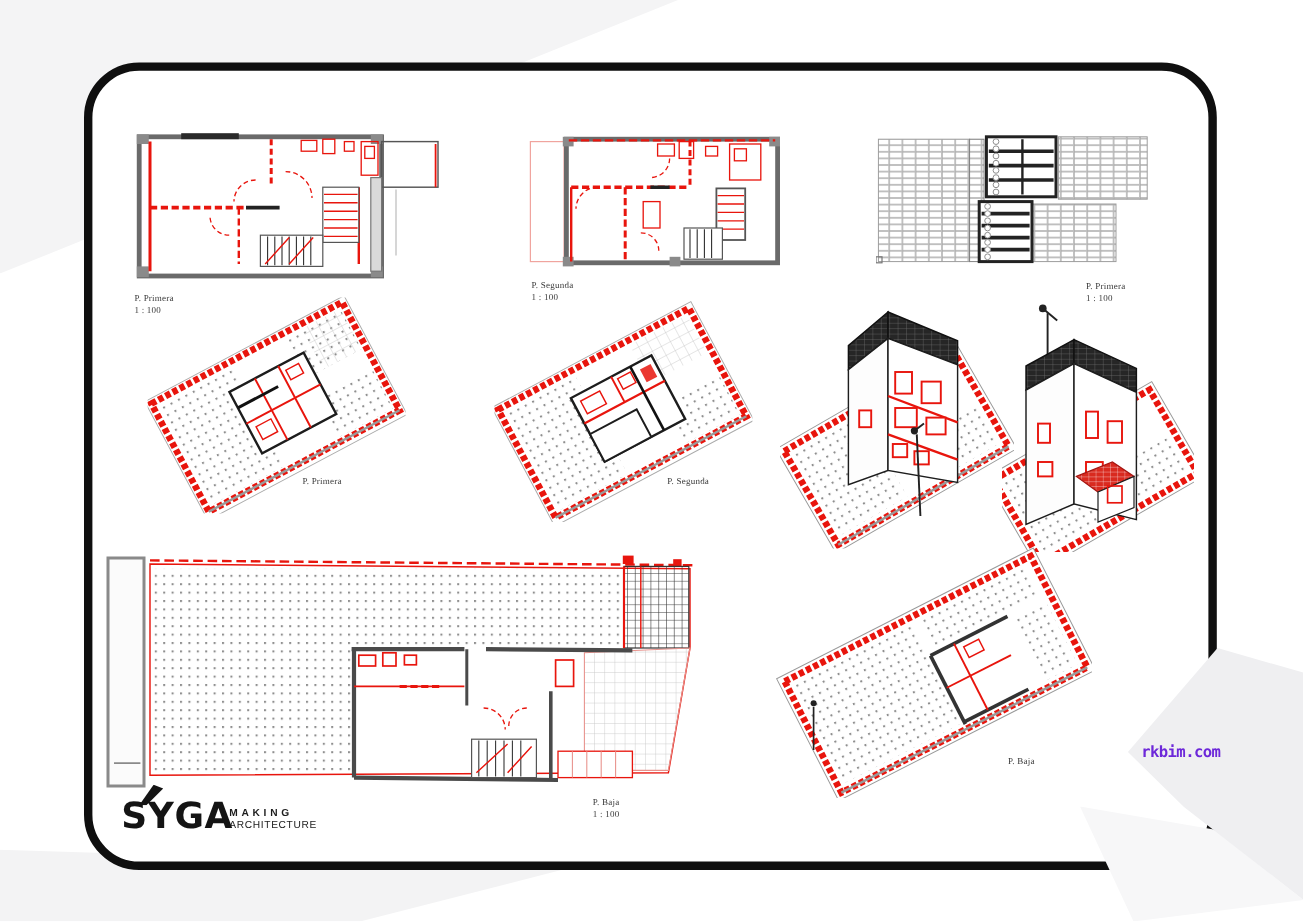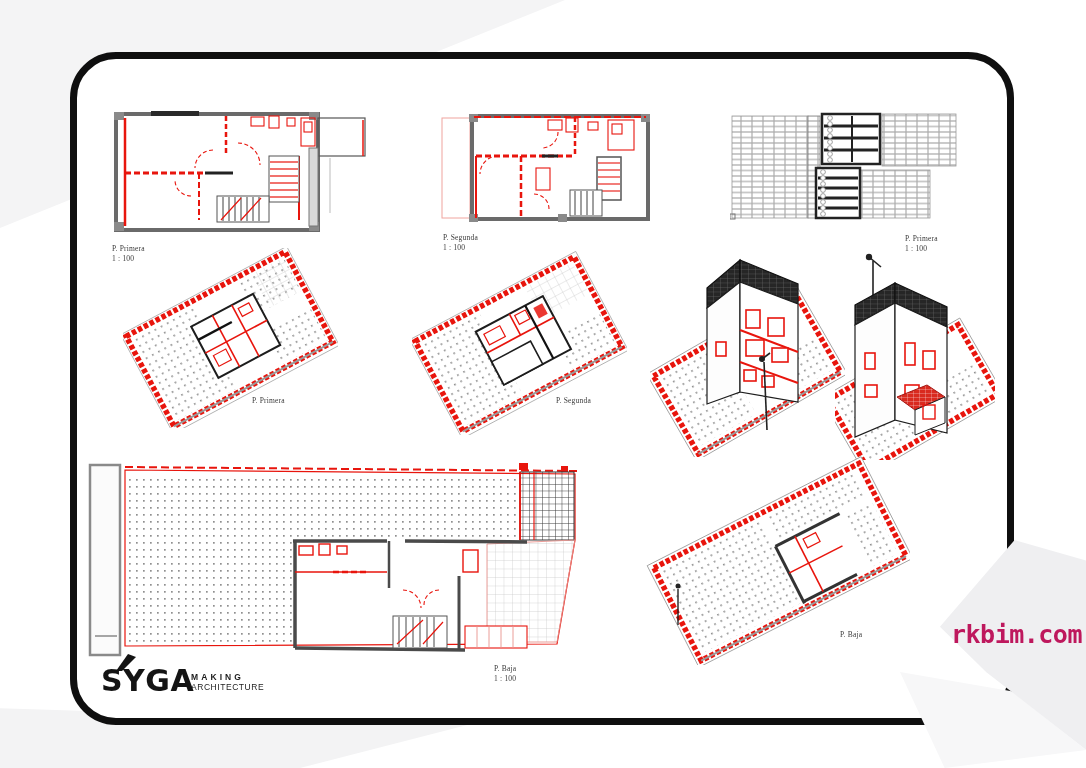--- a/index.html
+++ b/index.html
@@ -17,22 +17,22 @@
              letter-spacing:.5px;font-family:"DejaVu Sans", sans-serif;}
   .logo-accent{position:absolute;left:12px;top:-1px;}
   .logo-tagline{margin-left:6px;margin-top:17px;color:#1c1c1c;}
   .tag1{font-size:8.5px;font-weight:bold;letter-spacing:3.1px;}
   .tag2{font-size:8.5px;font-weight:normal;letter-spacing:.55px;}
   .watermark-wedge{position:absolute;left:920px;top:540px;width:166px;height:228px;background:#efeff1;
       clip-path:polygon(12% 38%, 57% 0%, 100% 9%, 100% 92%, 40% 58%);z-index:30;}
   .watermark-sub{position:absolute;left:900px;top:640px;width:186px;height:128px;background:#f7f7f8;
       clip-path:polygon(0 25%, 60% 40%, 100% 86%, 24% 100%);z-index:29;}
   .watermark-text{position:absolute;left:951px;top:620px;z-index:31;
-      font-family:"DejaVu Sans Mono", monospace;font-weight:bold;font-size:25px;
-      letter-spacing:-.5px;color:#be185d;text-align:center;}
+      font-family:"DejaVu Sans Mono", monospace;font-weight:bold;font-size:13px;
+      letter-spacing:-.5px;color:#6d28d9;text-align:center;}
   .wedge-tl{left:0;top:0;width:565px;height:228px;background:#f4f4f5;
       clip-path:polygon(0 0, 100% 0, 7% 93%, 0 100%);}
   .wedge-bl{left:0;top:700px;width:500px;height:68px;background:#f3f3f4;
       clip-path:polygon(0 12%, 95% 34%, 60% 100%, 0 100%);}
   svg{display:block;}
 </style>
 </head>
 <body>
 
 <div class="page">

